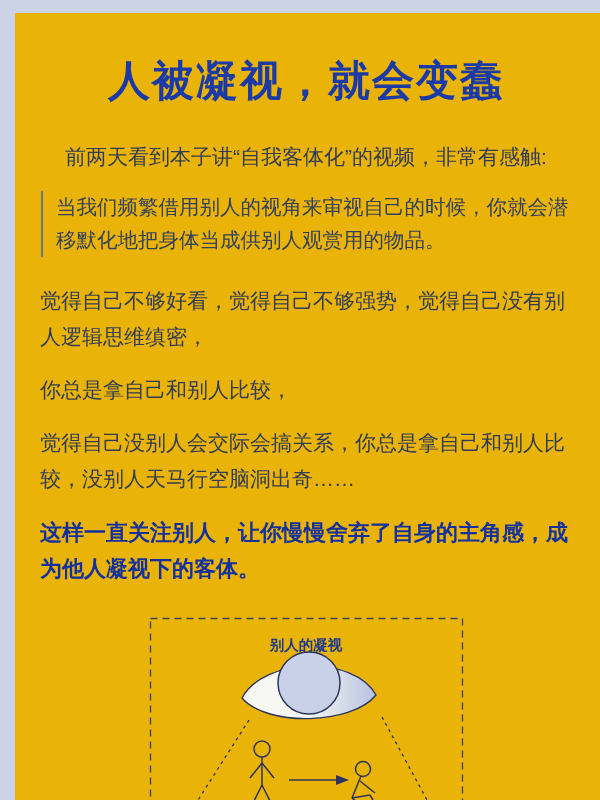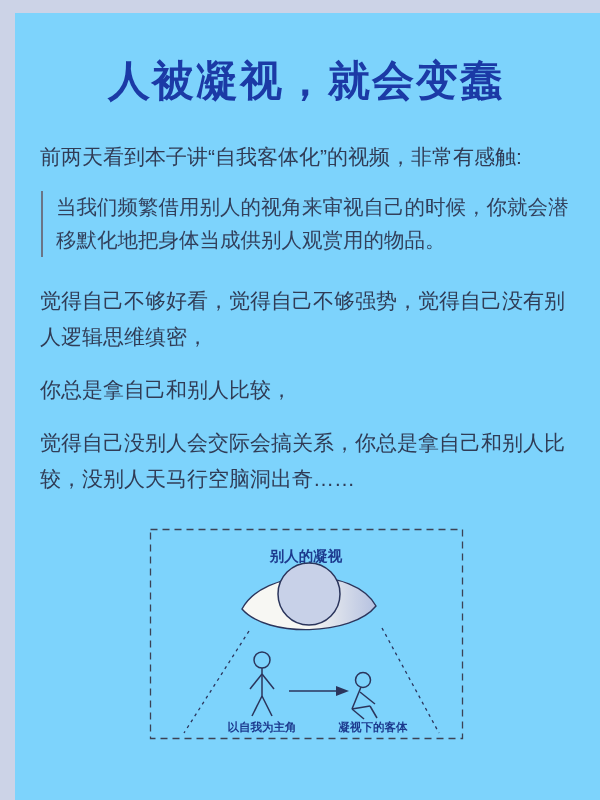--- a/index.html
+++ b/index.html
@@ -13,21 +13,21 @@
     font-family: "Liberation Sans", "DejaVu Sans", sans-serif;
     overflow: hidden;
     position: relative;
   }
   .card {
     position: absolute;
     left: 15px;
     top: 13px;
     right: 0;
     bottom: 0;
-    background: #7dd3fc;
+    background: #eab308;
   }
   .content {
     padding: 30px 28px 0 25px;
   }
   .main-title {
     text-align: center;
     color: #1b3aa6;
     font-size: 42px;
     font-weight: 900;
     letter-spacing: 2px;
@@ -65,30 +65,31 @@
   }
 </style>
 </head>
 <body>
 
 <div class="card">
   <div class="content">
 
     <h1 class="main-title">人被凝视，就会变蠢</h1>
 
-    <p class="para" style="margin-bottom:9px;">前两天看到本子讲“自我客体化”的视频，非常有感触:</p>
+    <p class="para" style="margin-bottom:9px;text-align:center;">前两天看到本子讲“自我客体化”的视频，非常有感触:</p>
 
     <div class="quote">当我们频繁借用别人的视角来审视自己的时候，你就会潜移默化地把身体当成供别人观赏用的物品。</div>
 
     <p class="para">觉得自己不够好看，觉得自己不够强势，觉得自己没有别人逻辑思维缜密，</p>
 
     <p class="para">你总是拿自己和别人比较，</p>
 
     <p class="para">觉得自己没别人会交际会搞关系，你总是拿自己和别人比较，没别人天马行空脑洞出奇……</p>
 
+    <p class="emphasis">这样一直关注别人，让你慢慢舍弃了自身的主角感，成为他人凝视下的客体。</p>
 
     <div class="diagram-wrap">
       <svg width="315" height="212" viewBox="0 0 315 212">
         <defs>
           <linearGradient id="eyeGrad" x1="0" y1="0" x2="1" y2="0">
             <stop offset="0.5" stop-color="#f7f7f3"></stop>
             <stop offset="1" stop-color="#b5c1e0"></stop>
           </linearGradient>
         </defs>
 

